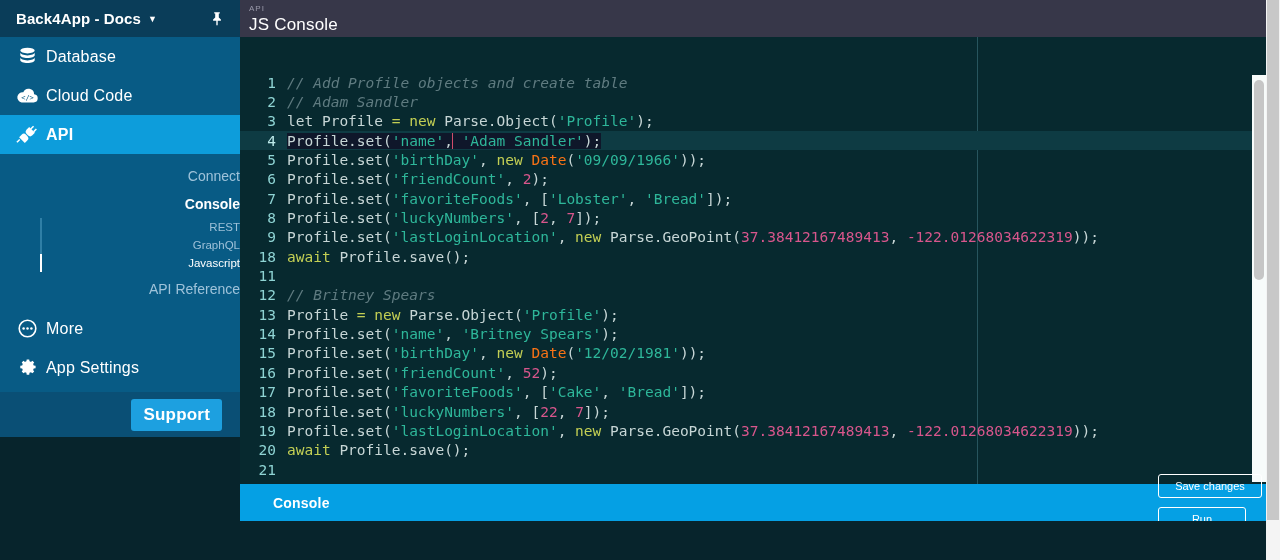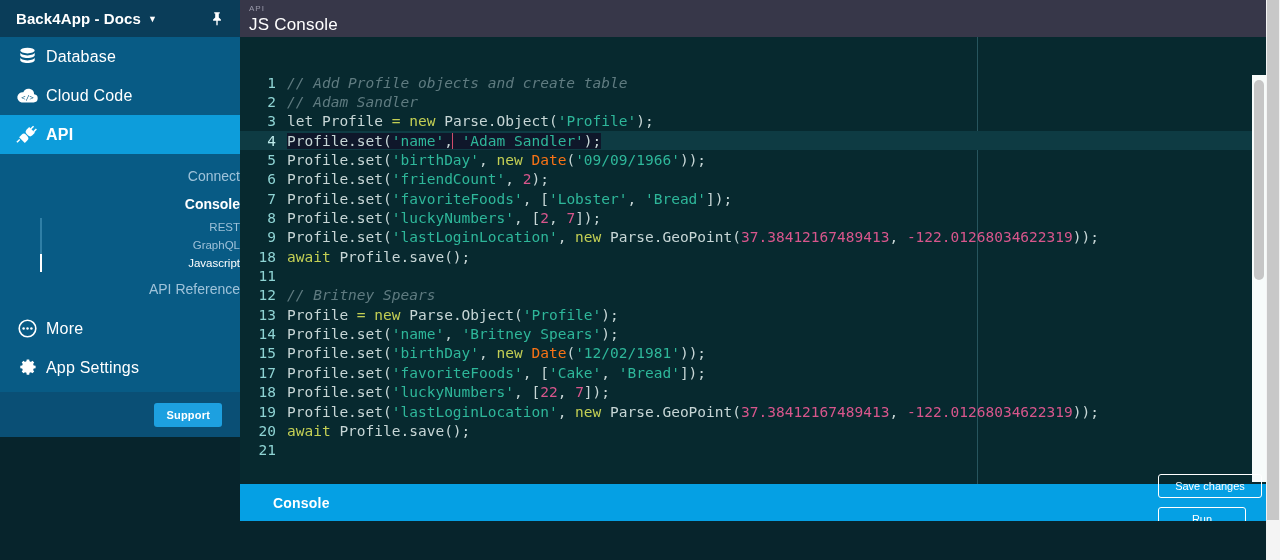--- a/index.html
+++ b/index.html
@@ -77,21 +77,21 @@
 
   #sidebar-bottom {
     margin-top: auto;
     height: 45px;
     background: #0a4f75;
     display: flex; align-items: center; justify-content: flex-end;
     padding-right: 18px;
   }
   #support-btn {
     background: #1da0e0; color: #ffffff;
-    font-size: 11px; font-weight: bold;
+    font-size: 17px; font-weight: bold;
     border-radius: 3px; padding: 6px 12px;
     letter-spacing: .2px;
   }
 
   
   #main { flex: 1; height: 560px; position: relative; background: #07242c; }
   #main-header {
     height: 37px; background: #373749;
     padding: 3px 0 0 9px;
   }
@@ -314,20 +314,21 @@
         <div class="code-line"><span class="ln">11</span><span class="src"></span></div>
 
         <div class="code-line"><span class="ln">12</span><span class="src"><span class="cmt">// Britney Spears</span></span></div>
 
         <div class="code-line"><span class="ln">13</span><span class="src"><span class="pl">Profile </span><span class="kw">=</span><span class="pl"> </span><span class="kw">new</span><span class="pl"> Parse.Object(</span><span class="str">'Profile'</span><span class="pl">);</span></span></div>
 
         <div class="code-line"><span class="ln">14</span><span class="src"><span class="pl">Profile.set(</span><span class="str">'name'</span><span class="pl">, </span><span class="str">'Britney Spears'</span><span class="pl">);</span></span></div>
 
         <div class="code-line"><span class="ln">15</span><span class="src"><span class="pl">Profile.set(</span><span class="str">'birthDay'</span><span class="pl">, </span><span class="kw">new</span><span class="pl"> </span><span class="fn">Date</span><span class="pl">(</span><span class="str">'12/02/1981'</span><span class="pl">));</span></span></div>
 
+        <div class="code-line"><span class="ln">16</span><span class="src"><span class="pl">Profile.set(</span><span class="str">'friendCount'</span><span class="pl">, </span><span class="num">52</span><span class="pl">);</span></span></div>
 
         <div class="code-line"><span class="ln">17</span><span class="src"><span class="pl">Profile.set(</span><span class="str">'favoriteFoods'</span><span class="pl">, [</span><span class="str">'Cake'</span><span class="pl">, </span><span class="str">'Bread'</span><span class="pl">]);</span></span></div>
 
         <div class="code-line"><span class="ln">18</span><span class="src"><span class="pl">Profile.set(</span><span class="str">'luckyNumbers'</span><span class="pl">, [</span><span class="num">22</span><span class="pl">, </span><span class="num">7</span><span class="pl">]);</span></span></div>
 
         <div class="code-line"><span class="ln">19</span><span class="src"><span class="pl">Profile.set(</span><span class="str">'lastLoginLocation'</span><span class="pl">, </span><span class="kw">new</span><span class="pl"> Parse.GeoPoint(</span><span class="num">37.38412167489413</span><span class="pl">, </span><span class="num">-122.01268034622319</span><span class="pl">));</span></span></div>
 
         <div class="code-line"><span class="ln">20</span><span class="src"><span class="kw">await</span><span class="pl"> Profile.save();</span></span></div>
 
         <div class="code-line"><span class="ln">21</span><span class="src"></span></div>

